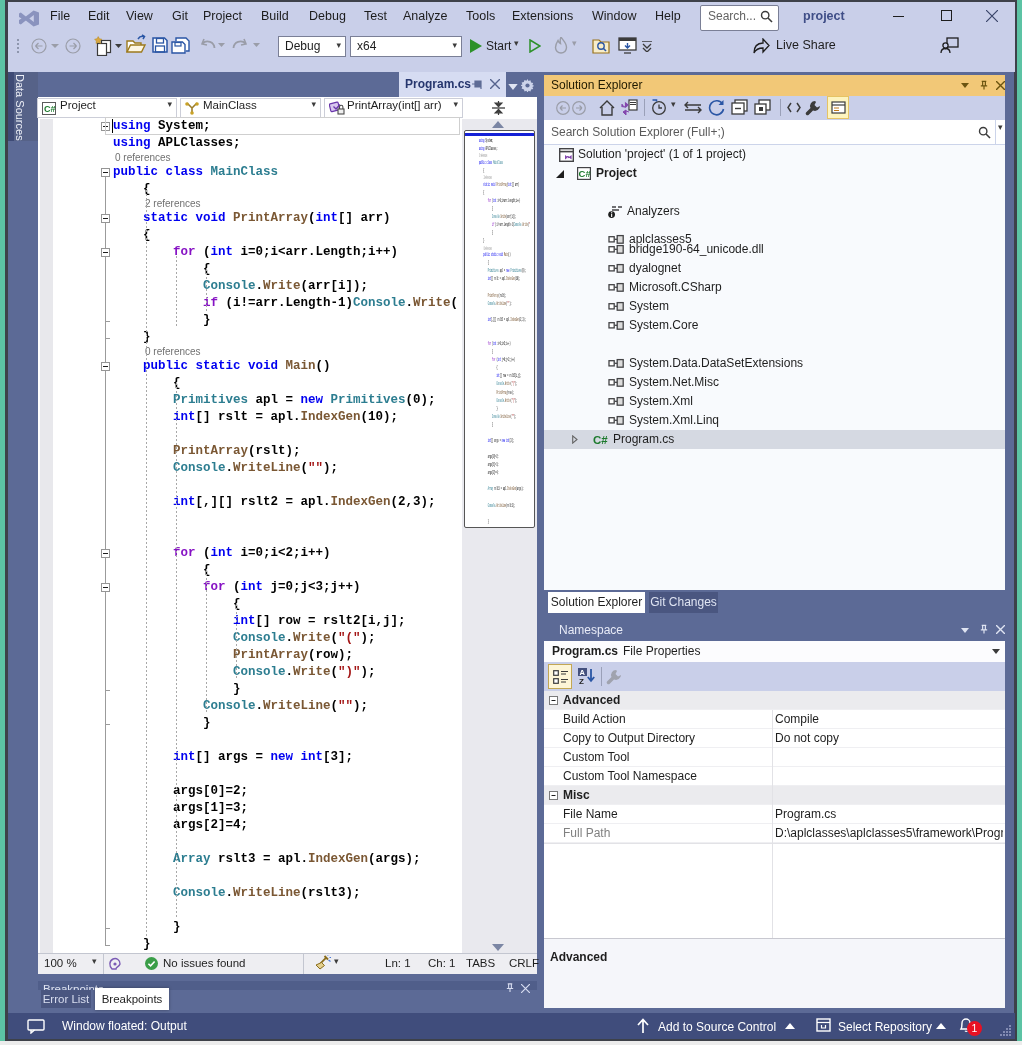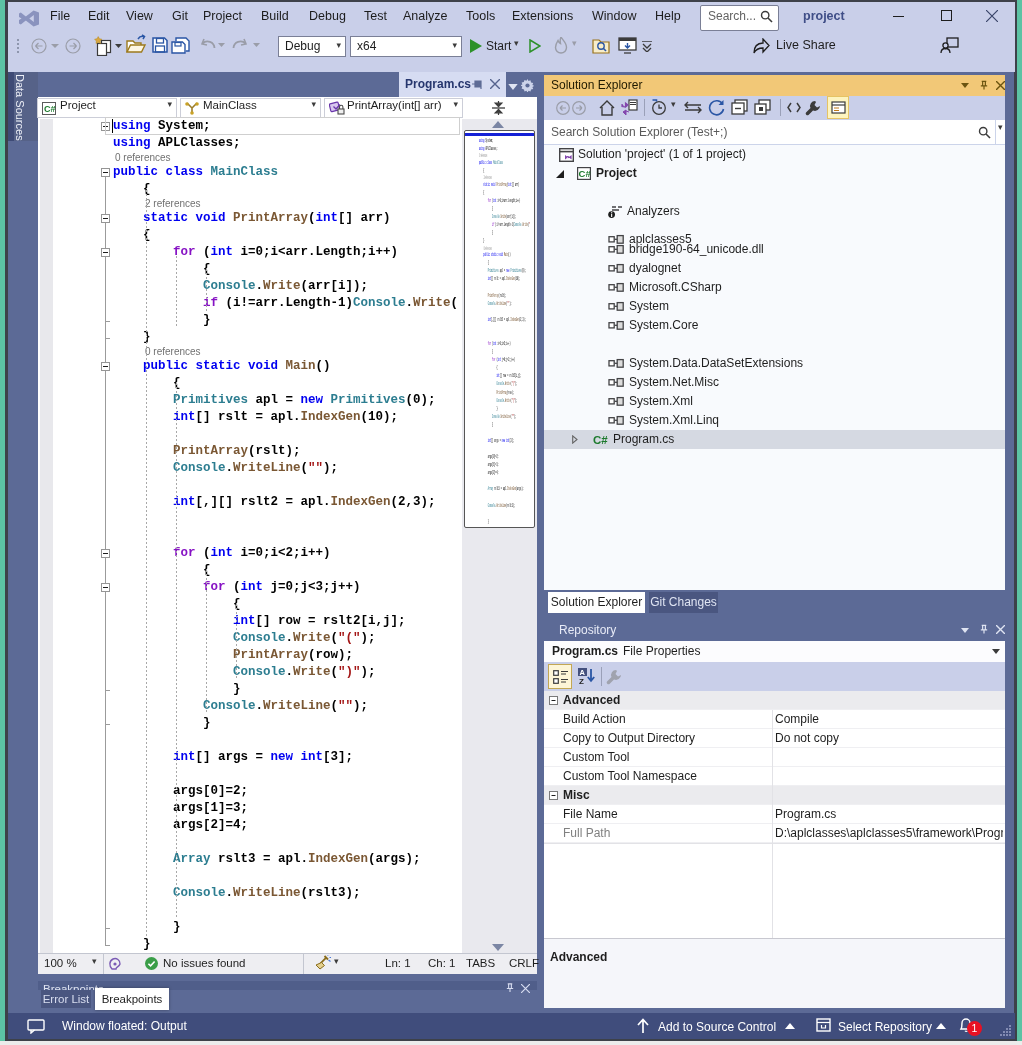--- a/index.html
+++ b/index.html
@@ -449,21 +449,21 @@
       <path d="M10 1 a5 5 0 0 0 -4.5 7 L1 12.5 a1.8 1.8 0 0 0 2.5 2.5 L8 10.5 a5 5 0 0 0 7-4.5 l-3 1.5 -2.5-2.5 1.5-3z" fill="#3b3b3b"></path>
     </svg>
 <div style="position:absolute;left:283px;top:0;width:22px;height:23px;background:#fdf4bf;border:1px solid #e5c365">
       <svg style="position:absolute;left:3px;top:4px" width="15" height="13" viewBox="0 0 15 13">
         <rect x="1" y="1" width="13" height="11" fill="#fff" stroke="#3b3b3b" stroke-width="1.2"></rect>
         <path d="M1 4 h13" stroke="#3b3b3b" stroke-width="1.2"></path>
         <path d="M3 7 h5 M3 9.5 h5" stroke="#c27b18" stroke-width="1.2"></path>
       </svg>
     </div>
 </div>
-<div class="abs sesearch"><span style="margin-left:7px;font-size:12px;color:#5a5a5a;line-height:24px">Search Solution Explorer (Test+;)</span>
+<div class="abs sesearch"><span style="margin-left:7px;font-size:12px;color:#5a5a5a;line-height:24px">Search Solution Explorer (Full+;)</span>
 <svg style="position:absolute;left:434px;top:6px" width="13" height="13" viewBox="0 0 13 13">
       <circle cx="5.2" cy="5.2" r="3.7" fill="none" stroke="#3b3b3b" stroke-width="1.4"></circle>
       <line x1="8" y1="8" x2="12" y2="12" stroke="#3b3b3b" stroke-width="1.6"></line>
     </svg>
 <div style="position:absolute;left:451px;top:0;width:1px;height:25px;background:#ccd4ea"></div>
 <span style="position:absolute;left:454px;top:2px;color:#3b3b3b;font-size:9px">▾</span>
 </div>
 <div class="abs setree"></div>
 <div class="abs setree">
 <div class="row" style="top:0px">
@@ -580,21 +580,21 @@
       <svg style="position:absolute;left:49px;top:3px" width="16" height="13" viewBox="0 0 16 13">
         <text x="0" y="11" font-size="11.5" font-weight="bold" fill="#1c7a2d" font-family="Liberation Sans">C#</text>
       </svg>
       <span style="position:absolute;left:69px;">Program.cs</span>
     </div>
 </div>
 
 <div class="abs" style="left:548px;top:592px;width:97px;height:21px;background:#fff;color:#1e1e1e;font-size:12px;line-height:21px;text-align:center">Solution Explorer</div>
 <div class="abs" style="left:649px;top:592px;width:69px;height:21px;background:#4a5680;color:#dfe4f2;font-size:12px;line-height:21px;text-align:center">Git Changes</div>
 
-<div class="abs prophead"><span style="margin-left:15px">Repository</span>
+<div class="abs prophead"><span style="margin-left:15px">Namespace</span>
 <svg style="position:absolute;left:417px;top:9px" width="8" height="5" viewBox="0 0 8 5">
       <path d="M0 0 h8 L4 5z" fill="#dfe4f2"></path>
     </svg>
 <svg style="position:absolute;left:435px;top:5px" width="10" height="11" viewBox="0 0 11 11">
       <path d="M3 1 h5 M4 1 v5 M7 1 v5 M2 6 h7 M5.5 6 v4" stroke="#dfe4f2" stroke-width="1.3" fill="none"></path>
     </svg>
 <svg style="position:absolute;left:452px;top:6px" width="9" height="9" viewBox="0 0 9 9">
       <path d="M0 0 L9 9 M9 0 L0 9" stroke="#dfe4f2" stroke-width="1.4"></path>
     </svg>
 </div>

